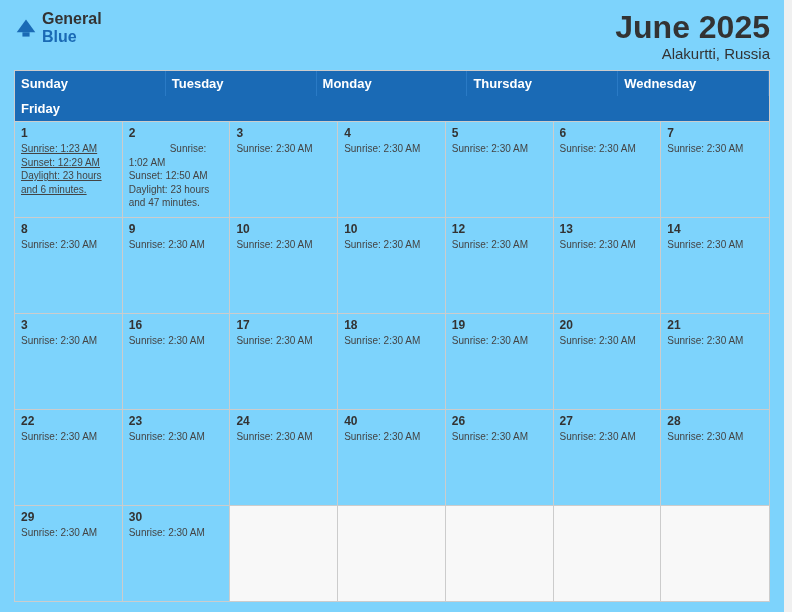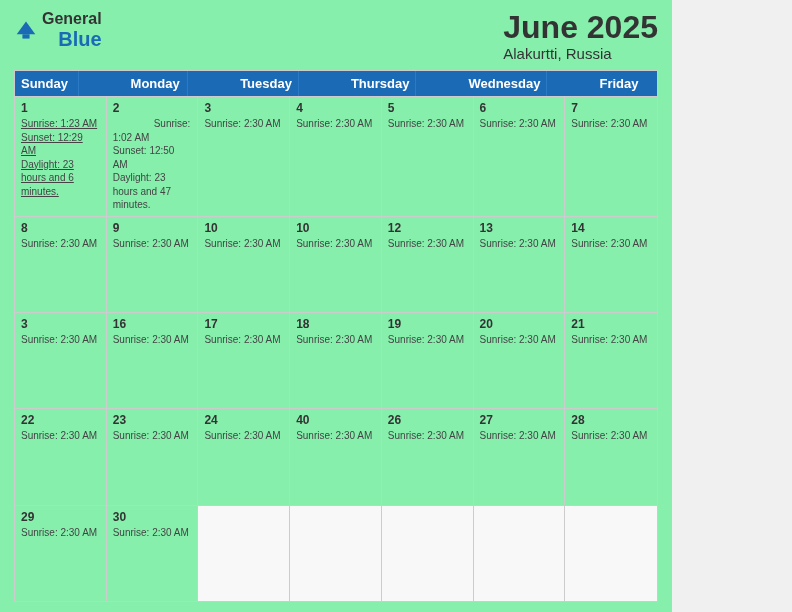--- a/index.html
+++ b/index.html
@@ -4,23 +4,23 @@
   <style>
     * { margin: 0; padding: 0; box-sizing: border-box; }
     body {
       width: 792px;
       height: 612px;
       background: #f0f0f0;
       font-family: Arial, sans-serif;
       overflow: hidden;
     }
     .page {
-      width: 672px;
+      width: 784px;
       height: 612px;
-      background: #86efac;
+      background: #7dd3fc;
       display: flex;
       flex-direction: column;
       padding: 10px 14px 10px 14px;
     }
     .header {
       display: flex;
       justify-content: space-between;
       align-items: flex-start;
       margin-bottom: 8px;
     }
@@ -28,43 +28,42 @@
       display: flex;
       align-items: center;
       gap: 4px;
     }
     .logo-icon {
       width: 24px;
       height: 20px;
       position: relative;
     }
     .title-block {
-      text-align: left;
+      text-align: right;
     }
     .title-month {
       font-size: 32px;
       font-weight: bold;
       color: #333;
       line-height: 1.1;
     }
     .title-location {
       font-size: 15px;
       color: #333;
     }
     .calendar {
       flex: 1;
       display: flex;
       flex-direction: column;
       border: 1px solid #ccc;
     }
     .cal-header {
       display: grid;
-      grid-template-columns: repeat(6, 1fr);
+      grid-template-columns: repeat(5, 1fr);
       background: #1a6ab5;
-      gap: 46px;
     }
     .cal-header-cell {
       color: #fff;
       font-size: 13px;
       font-weight: bold;
       padding: 5px 6px;
       border-right: 1px solid #2a7ac5;
     }
     .cal-header-cell:last-child { border-right: none; }
     .cal-body {
@@ -105,34 +104,34 @@
 
 <div class="page">
   <div class="header">
     <div class="logo">
       <svg class="logo-icon" width="30" height="28" viewBox="0 0 30 28">
         <polygon points="15,2 28,20 2,20" fill="#1a6ab5"></polygon>
         <rect x="10" y="20" width="10" height="6" fill="#1a6ab5"></rect>
       </svg>
       <div>
         <div style="font-size:16px;font-weight:bold;color:#333;line-height:1.1;">General</div>
-        <div style="font-size:20px;font-weight:bold;color:#1a6ab5;line-height:1.1;text-align:right;">Blue</div>
+        <div style="font-size:16px;font-weight:bold;color:#1a6ab5;line-height:1.1;">Blue</div>
       </div>
     </div>
     <div class="title-block">
       <div class="title-month">June 2025</div>
       <div class="title-location">Alakurtti, Russia</div>
     </div>
   </div>
 
   <div class="calendar">
     <div class="cal-header">
       <div class="cal-header-cell">Sunday</div>
+      <div class="cal-header-cell">Tuesday</div>
       <div class="cal-header-cell">Monday</div>
-      <div class="cal-header-cell">Tuesday</div>
       <div class="cal-header-cell">Thursday</div>
       <div class="cal-header-cell">Wednesday</div>
       <div class="cal-header-cell">Friday</div>
     </div>
     <div class="cal-body" id="cal-body">
     <div class="cal-row">
           <div class="cal-cell"><span class="day-num">1</span><span class="day-info" style="white-space: pre-line; text-decoration: underline;">Sunrise: 1:23 AM
 Sunset: 12:29 AM
 Daylight: 23 hours and 6 minutes.</span></div>
           <div class="cal-cell"><span class="day-num">2</span><span class="day-info" style="white-space: pre-line; margin-left: 41px;">Sunrise: 1:02 AM

